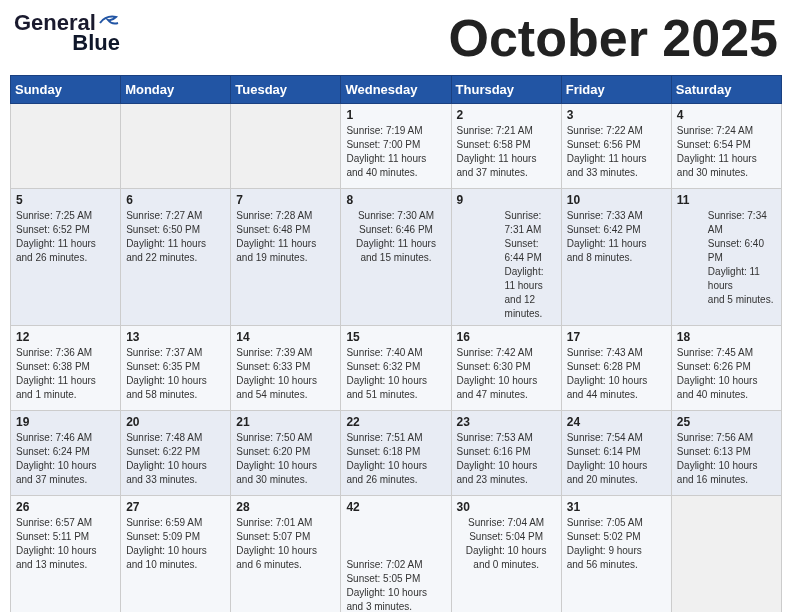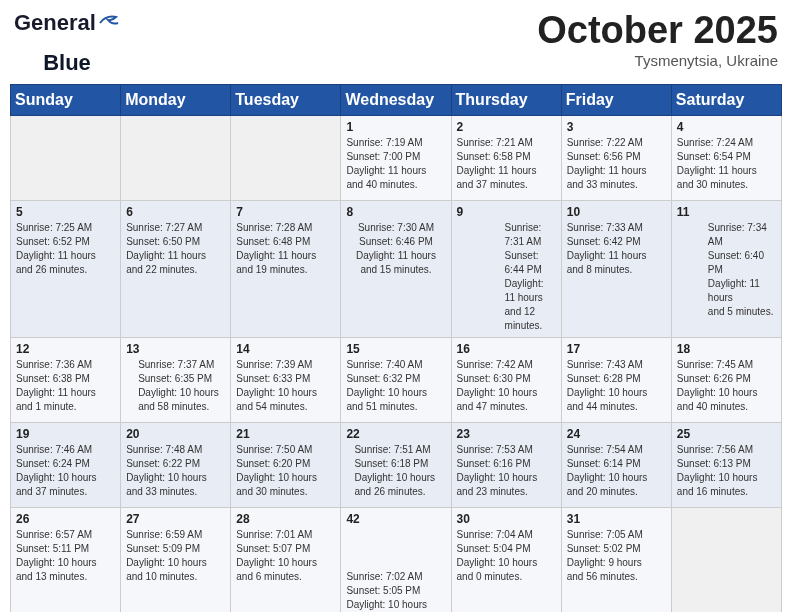--- a/index.html
+++ b/index.html
@@ -13,45 +13,44 @@
     .header {
       display: flex;
       justify-content: space-between;
       align-items: flex-start;
       margin-bottom: 8px;
       padding: 0 4px;
     }
     .logo {
       display: flex;
       flex-direction: column;
-      align-items: center;
-      gap: 20px;
+      align-items: flex-end;
     }
     .title-block {
       text-align: right;
     }
     .month-title {
-      font-size: 38px;
+      font-size: 52px;
       font-weight: bold;
       color: #222;
       line-height: 1.1;
     }
     .location {
       font-size: 15px;
       color: #555;
     }
     table {
       width: 100%;
       border-collapse: collapse;
       table-layout: fixed;
     }
     thead tr th {
       background-color: #2255a4;
       color: #fff;
-      font-size: 16px;
+      font-size: 13px;
       font-weight: bold;
       padding: 6px 4px;
       text-align: left;
       border: 1px solid #1a4080;
     }
     tbody tr td {
       vertical-align: top;
       border: 1px solid #ccc;
       padding: 4px 5px;
       height: 85px;
@@ -88,21 +87,20 @@
     <div style="display:flex; align-items:center;">
       <span style="font-size:22px; font-weight:bold; color:#1a1a2e;">General</span>
       <svg width="22" height="16" viewBox="0 0 22 16" style="margin-left:2px; margin-top:-4px;">
         <path d="M2,10 Q8,2 18,4 Q14,8 10,7 Q14,12 20,10" stroke="#2255a4" stroke-width="2" fill="none"></path>
       </svg>
     </div>
     <span style="font-size:22px; font-weight:bold; color:#0f172a; margin-top:-6px;">Blue</span>
   </div>
   <div class="title-block">
     <div class="month-title">October 2025</div>
-    <div class="location">Tysmenytsia, Ukraine</div>
   </div>
 </div>
 
 <table>
   <thead>
     <tr>
     <th>Sunday</th>
         <th>Monday</th>
         <th>Tuesday</th>
         <th>Wednesday</th>
@@ -199,21 +197,21 @@
       <tr>
         <td>
           <span class="day-num">12</span>
           <div class="day-info" style="white-space: pre-line;">Sunrise: 7:36 AM
 Sunset: 6:38 PM
 Daylight: 11 hours
 and 1 minute.</div>
         </td>
         <td>
           <span class="day-num">13</span>
-          <div class="day-info" style="white-space: pre-line; margin-left: 12px;">Sunrise: 7:37 AM
+          <div class="day-info" style="white-space: pre-line;">Sunrise: 7:37 AM
 Sunset: 6:35 PM
 Daylight: 10 hours
 and 58 minutes.</div>
         </td>
         <td>
           <span class="day-num">14</span>
           <div class="day-info" style="white-space: pre-line;">Sunrise: 7:39 AM
 Sunset: 6:33 PM
 Daylight: 10 hours
 and 54 minutes.</div>
@@ -264,21 +262,21 @@
         </td>
         <td>
           <span class="day-num">21</span>
           <div class="day-info" style="white-space: pre-line;">Sunrise: 7:50 AM
 Sunset: 6:20 PM
 Daylight: 10 hours
 and 30 minutes.</div>
         </td>
         <td>
           <span class="day-num">22</span>
-          <div class="day-info" style="white-space: pre-line; margin-left: 8px;">Sunrise: 7:51 AM
+          <div class="day-info" style="white-space: pre-line;">Sunrise: 7:51 AM
 Sunset: 6:18 PM
 Daylight: 10 hours
 and 26 minutes.</div>
         </td>
         <td>
           <span class="day-num">23</span>
           <div class="day-info" style="white-space: pre-line;">Sunrise: 7:53 AM
 Sunset: 6:16 PM
 Daylight: 10 hours
 and 23 minutes.</div>
@@ -322,21 +320,21 @@
         </td>
         <td>
           <span class="day-num">42</span>
           <div class="day-info" style="white-space: pre-line; margin-top: 44px;">Sunrise: 7:02 AM
 Sunset: 5:05 PM
 Daylight: 10 hours
 and 3 minutes.</div>
         </td>
         <td>
           <span class="day-num">30</span>
-          <div class="day-info" style="white-space: pre-line;">Sunrise: 7:04 AM
+          <div class="day-info" style="white-space: pre-line; text-align: center;">Sunrise: 7:04 AM
 Sunset: 5:04 PM
 Daylight: 10 hours
 and 0 minutes.</div>
         </td>
         <td>
           <span class="day-num">31</span>
           <div class="day-info" style="white-space: pre-line;">Sunrise: 7:05 AM
 Sunset: 5:02 PM
 Daylight: 9 hours
 and 56 minutes.</div>

